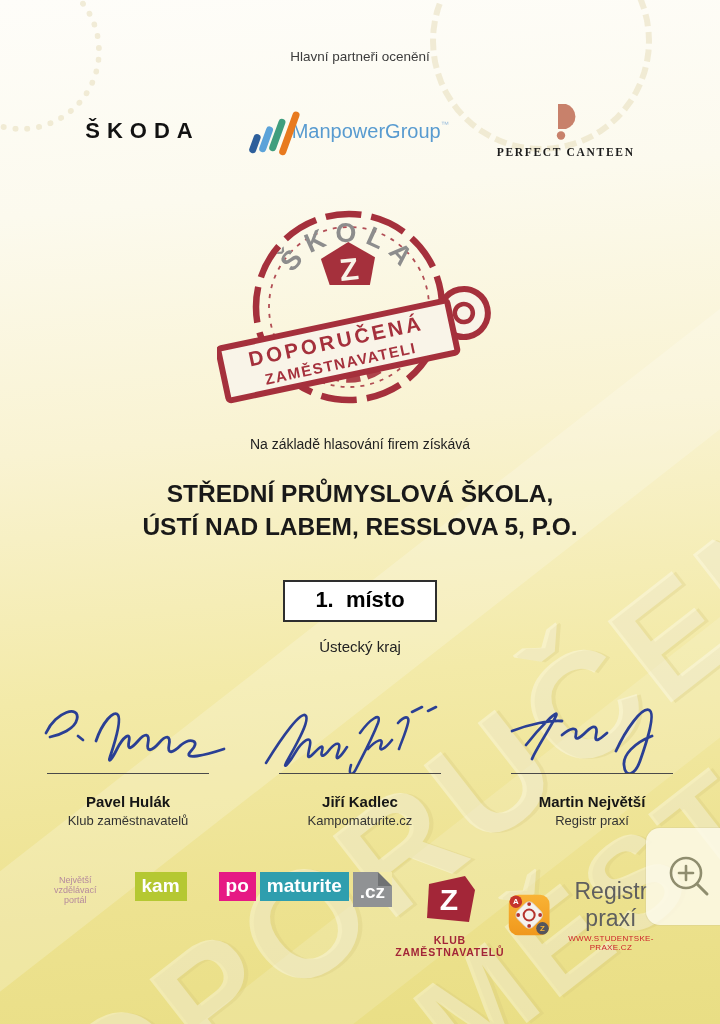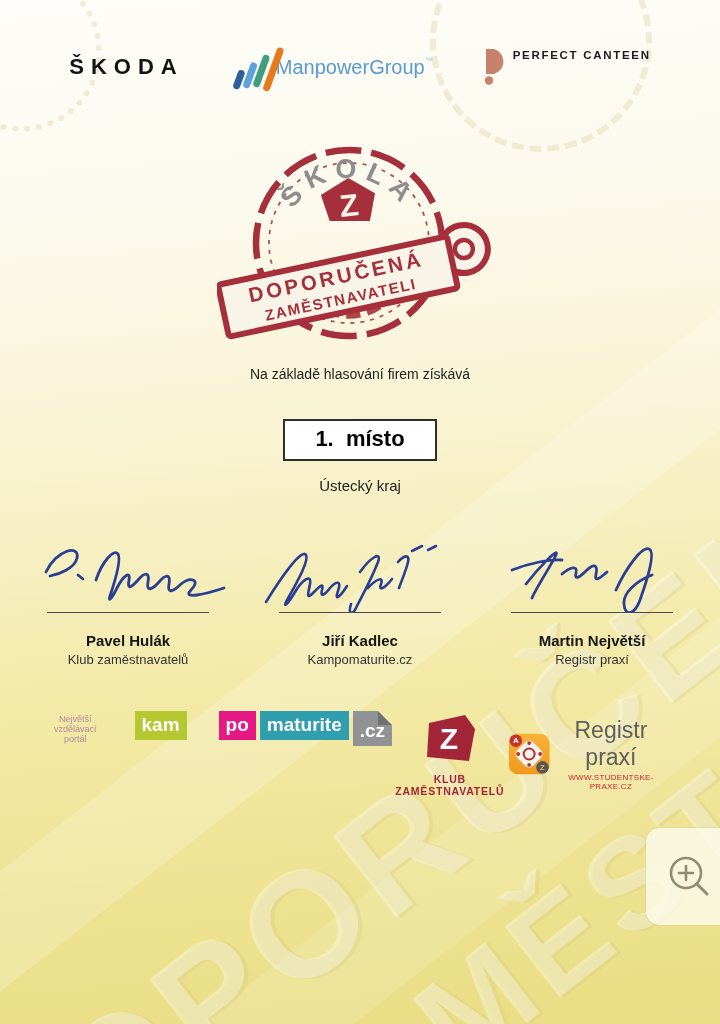--- a/index.html
+++ b/index.html
@@ -24,26 +24,26 @@
   .mpg{display:flex;align-items:center;gap:7px;}
   .mpg-bars{display:flex;align-items:flex-end;gap:3px;height:48px;}
   .mpg-bar{width:7px;border-radius:4px;transform:rotate(20deg);transform-origin:bottom center;}
   .mpg-b1{height:20px;background:#2d5f9b;margin-bottom:2px;}
   .mpg-b2{height:27px;background:#5ba3d9;margin-bottom:3px;}
   .mpg-b3{height:34px;background:#3f9e7e;margin-bottom:4px;}
   .mpg-b4{height:46px;background:#e87a1e;}
   .mpg-label{font-size:20px;color:#589bd0;font-weight:500;}
   .mpg-tm{font-size:8px;color:#9bbedd;vertical-align:top;}
   
-  .pc{display:flex;flex-direction:row;gap:6px;}
+  .pc{display:flex;flex-direction:column;align-items:center;gap:6px;font-family:Liberation Serif, serif;}
   .pc-label{font-size:11.5px;font-weight:bold;letter-spacing:1.7px;color:#1c1c1c;}
   
   .stamp-wrap{margin:40px auto 0;width:286px;height:207px;}
   
-  .intro{margin-top:19px;font-size:14px;color:#222;}
+  .intro{margin-top:25px;font-size:14px;color:#222;}
   .school{margin-top:25px;font-size:24.5px;font-weight:bold;color:#191919;line-height:33px;}
   .place-box{display:inline-block;margin-top:37px;padding:5px 30px 7px 30px;background:#ffffff;
              border:2px solid #2e2e2e;font-size:22px;font-weight:bold;color:#000;}
   .red-title{margin-top:16px;font-size:25.5px;font-weight:bold;color:#a31e3d;letter-spacing:0.5px;}
   .region{margin-top:16px;font-size:15px;color:#222;}
   
   .sigs{margin-top:44px;display:flex;justify-content:center;}
   .sig-col{width:232px;display:flex;flex-direction:column;align-items:center;}
   .sig-draw{height:74px;width:210px;}
   .sig-line{width:162px;border-bottom:1.5px solid #4a4a4a;}
@@ -82,20 +82,21 @@
     <div class="wm-band" style="top:470px;left:-220px;"></div>
     <div class="wm-band" style="top:700px;left:-120px;opacity:.7;"></div>
     <div class="wm-circle" style="width:210px;height:210px;left:430px;top:-70px;"></div>
     <div class="wm-circle" style="width:150px;height:150px;left:-60px;top:-30px;border-style:dotted;"></div>
     <div class="wm-text" style="font-size:150px;left:-140px;top:730px;">DOPORUČENÁ</div>
     <div class="wm-text" style="font-size:130px;left:150px;top:690px;">ZAMĚSTNAVATELI</div>
   </div>
 
   <div class="content">
 
+    <div class="partners-heading">Hlavní partneři ocenění</div>
 
     <div class="logos-row">
       <div class="skoda">ŠKODA</div>
       <div class="mpg">
         <div class="mpg-bars">
           <div class="mpg-bar mpg-b1"></div>
             <div class="mpg-bar mpg-b2"></div>
           <div class="mpg-bar mpg-b3"></div>
             <div class="mpg-bar mpg-b4"></div>
         </div>
@@ -133,20 +134,24 @@
           <circle cx="252" cy="132" r="24" fill="#f9f4e8" stroke="#a5303c" stroke-width="6"></circle>
           <circle cx="252" cy="132" r="9" fill="none" stroke="#a5303c" stroke-width="4.5"></circle>
           <rect x="4" y="116" width="234" height="53" rx="3" fill="#f9f4e8" stroke="#a5303c" stroke-width="6"></rect>
           <text x="121" y="140" text-anchor="middle" font-size="20.5" font-weight="bold" fill="#a5303c" letter-spacing="3">DOPORUČENÁ</text>
           <text x="121" y="161" text-anchor="middle" font-size="15" font-weight="bold" fill="#a5303c" letter-spacing="1.5">ZAMĚSTNAVATELI</text>
         </g>
       </svg>
     </div>
 
     <div class="intro">Na základě hlasování firem získává</div>
+    <div class="school">
+      <div>STŘEDNÍ PRŮMYSLOVÁ ŠKOLA,</div>
+      <div>ÚSTÍ NAD LABEM, RESSLOVA 5, P.O.</div>
+    </div>
     <div><span class="place-box">1.&nbsp;&nbsp;místo</span></div>
     <div class="region">Ústecký kraj</div>
 
     <div class="sigs">
       <div class="sig-col">
         <svg class="sig-draw" viewBox="0 0 200 74">
           <path d="M18 34 C 28 12 52 6 49 20 C 47 30 32 36 22 38 M 50 37 L 55 41" fill="none" stroke="#2a3f94" stroke-width="2.8" stroke-linecap="round"></path>
           <path d="M68 42 C 74 24 86 10 90 16 C 94 22 86 46 82 58 C 80 64 83 62 89 50 C 95 38 103 32 101 42 C 99 52 103 50 110 42 C 117 34 122 34 120 44 C 118 54 124 52 131 44 C 138 36 143 36 141 46 C 139 56 145 54 153 46 C 163 38 173 42 163 52 C 153 62 178 56 196 50" fill="none" stroke="#2a3f94" stroke-width="2.8" stroke-linecap="round"></path>
         </svg>
         <div class="sig-line"></div>

